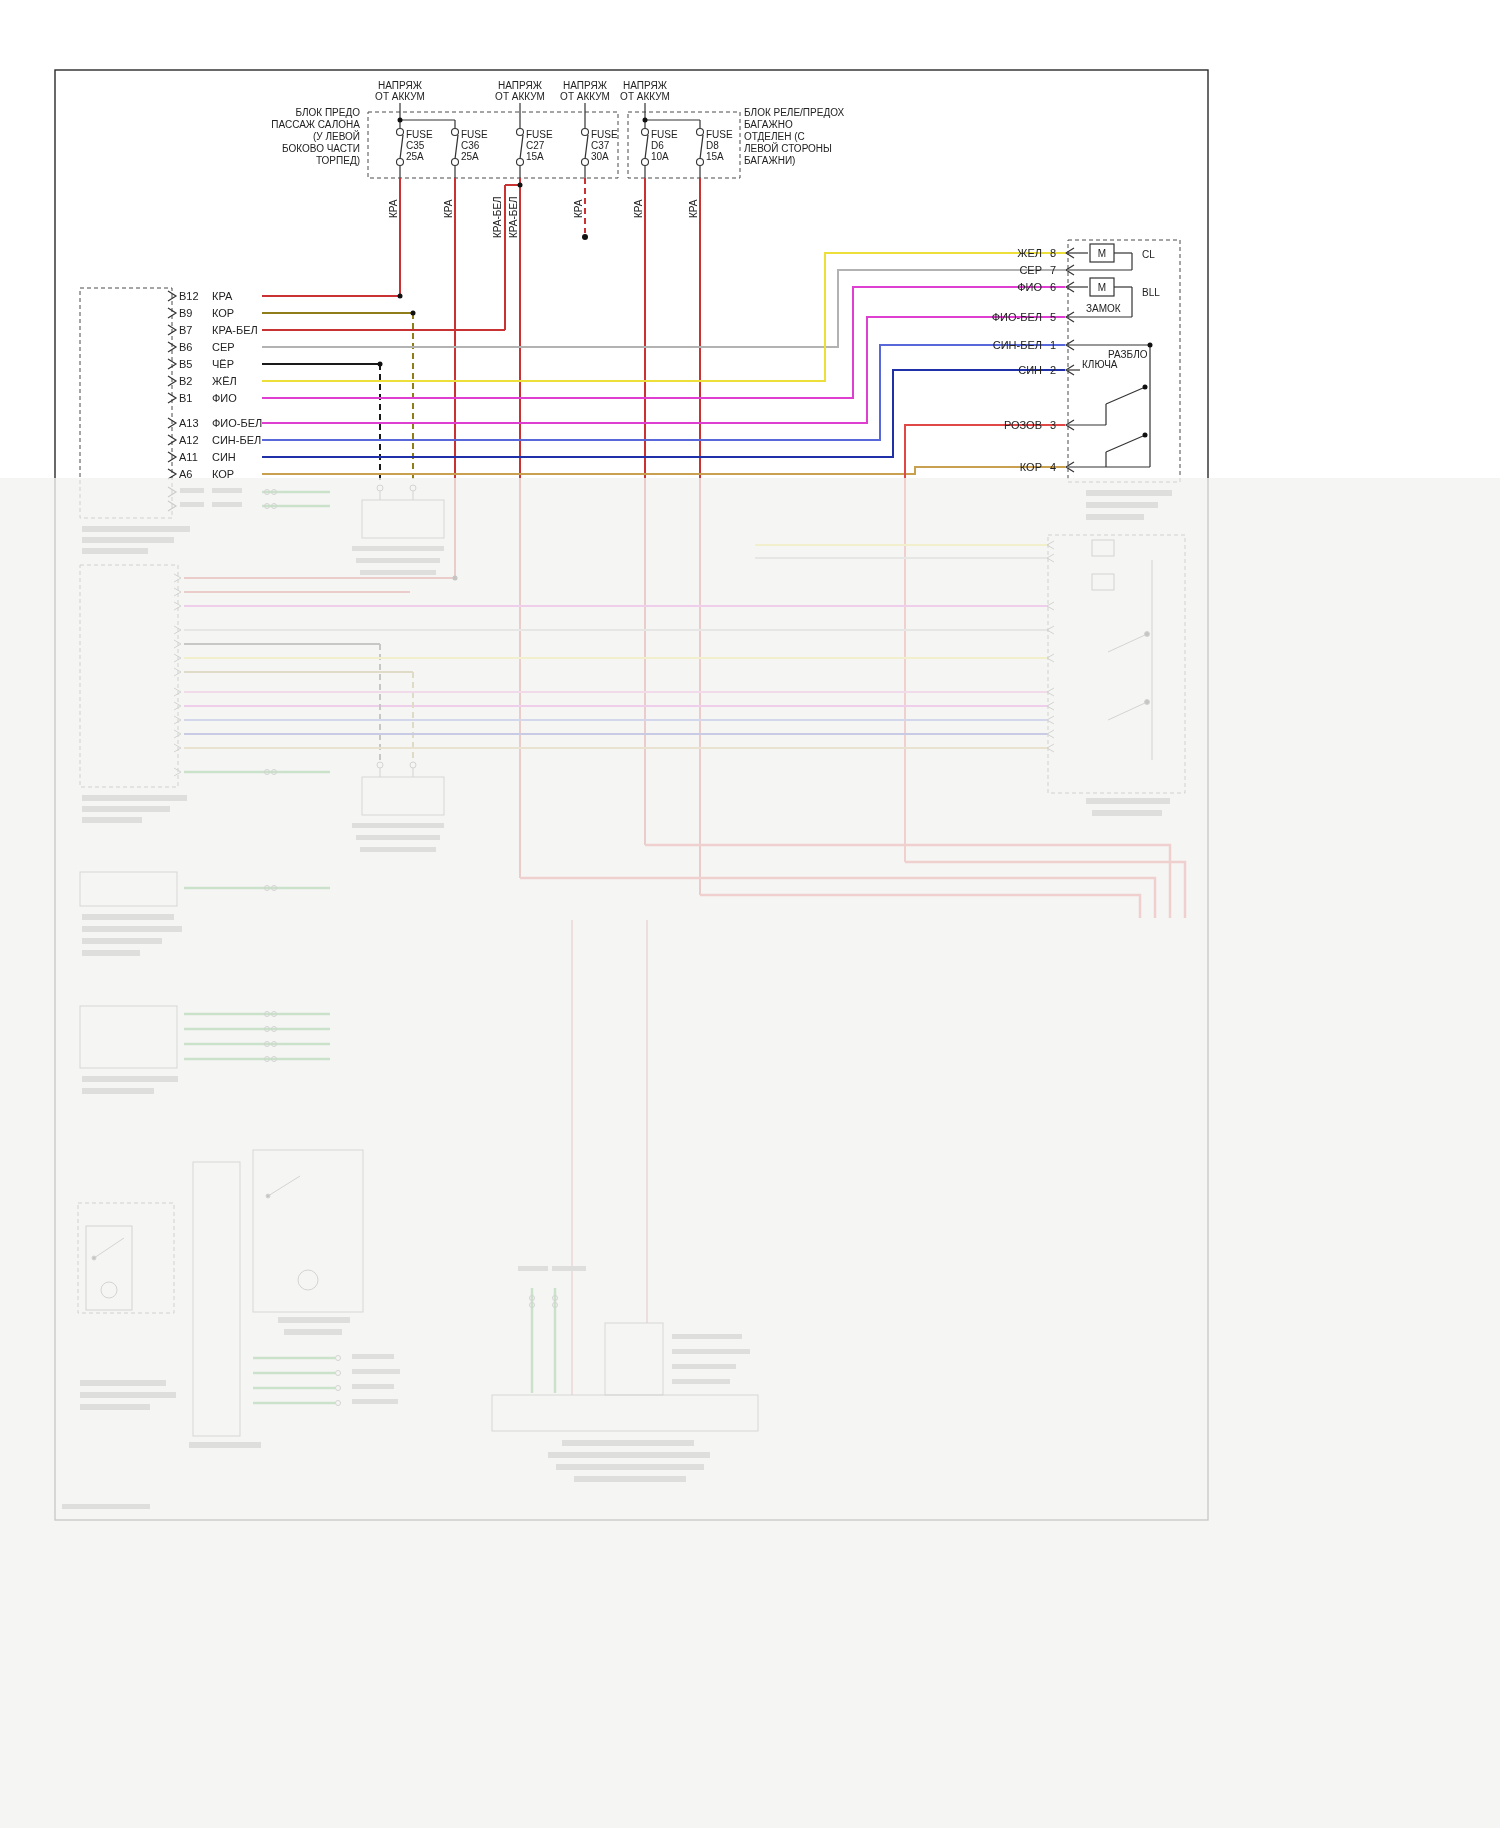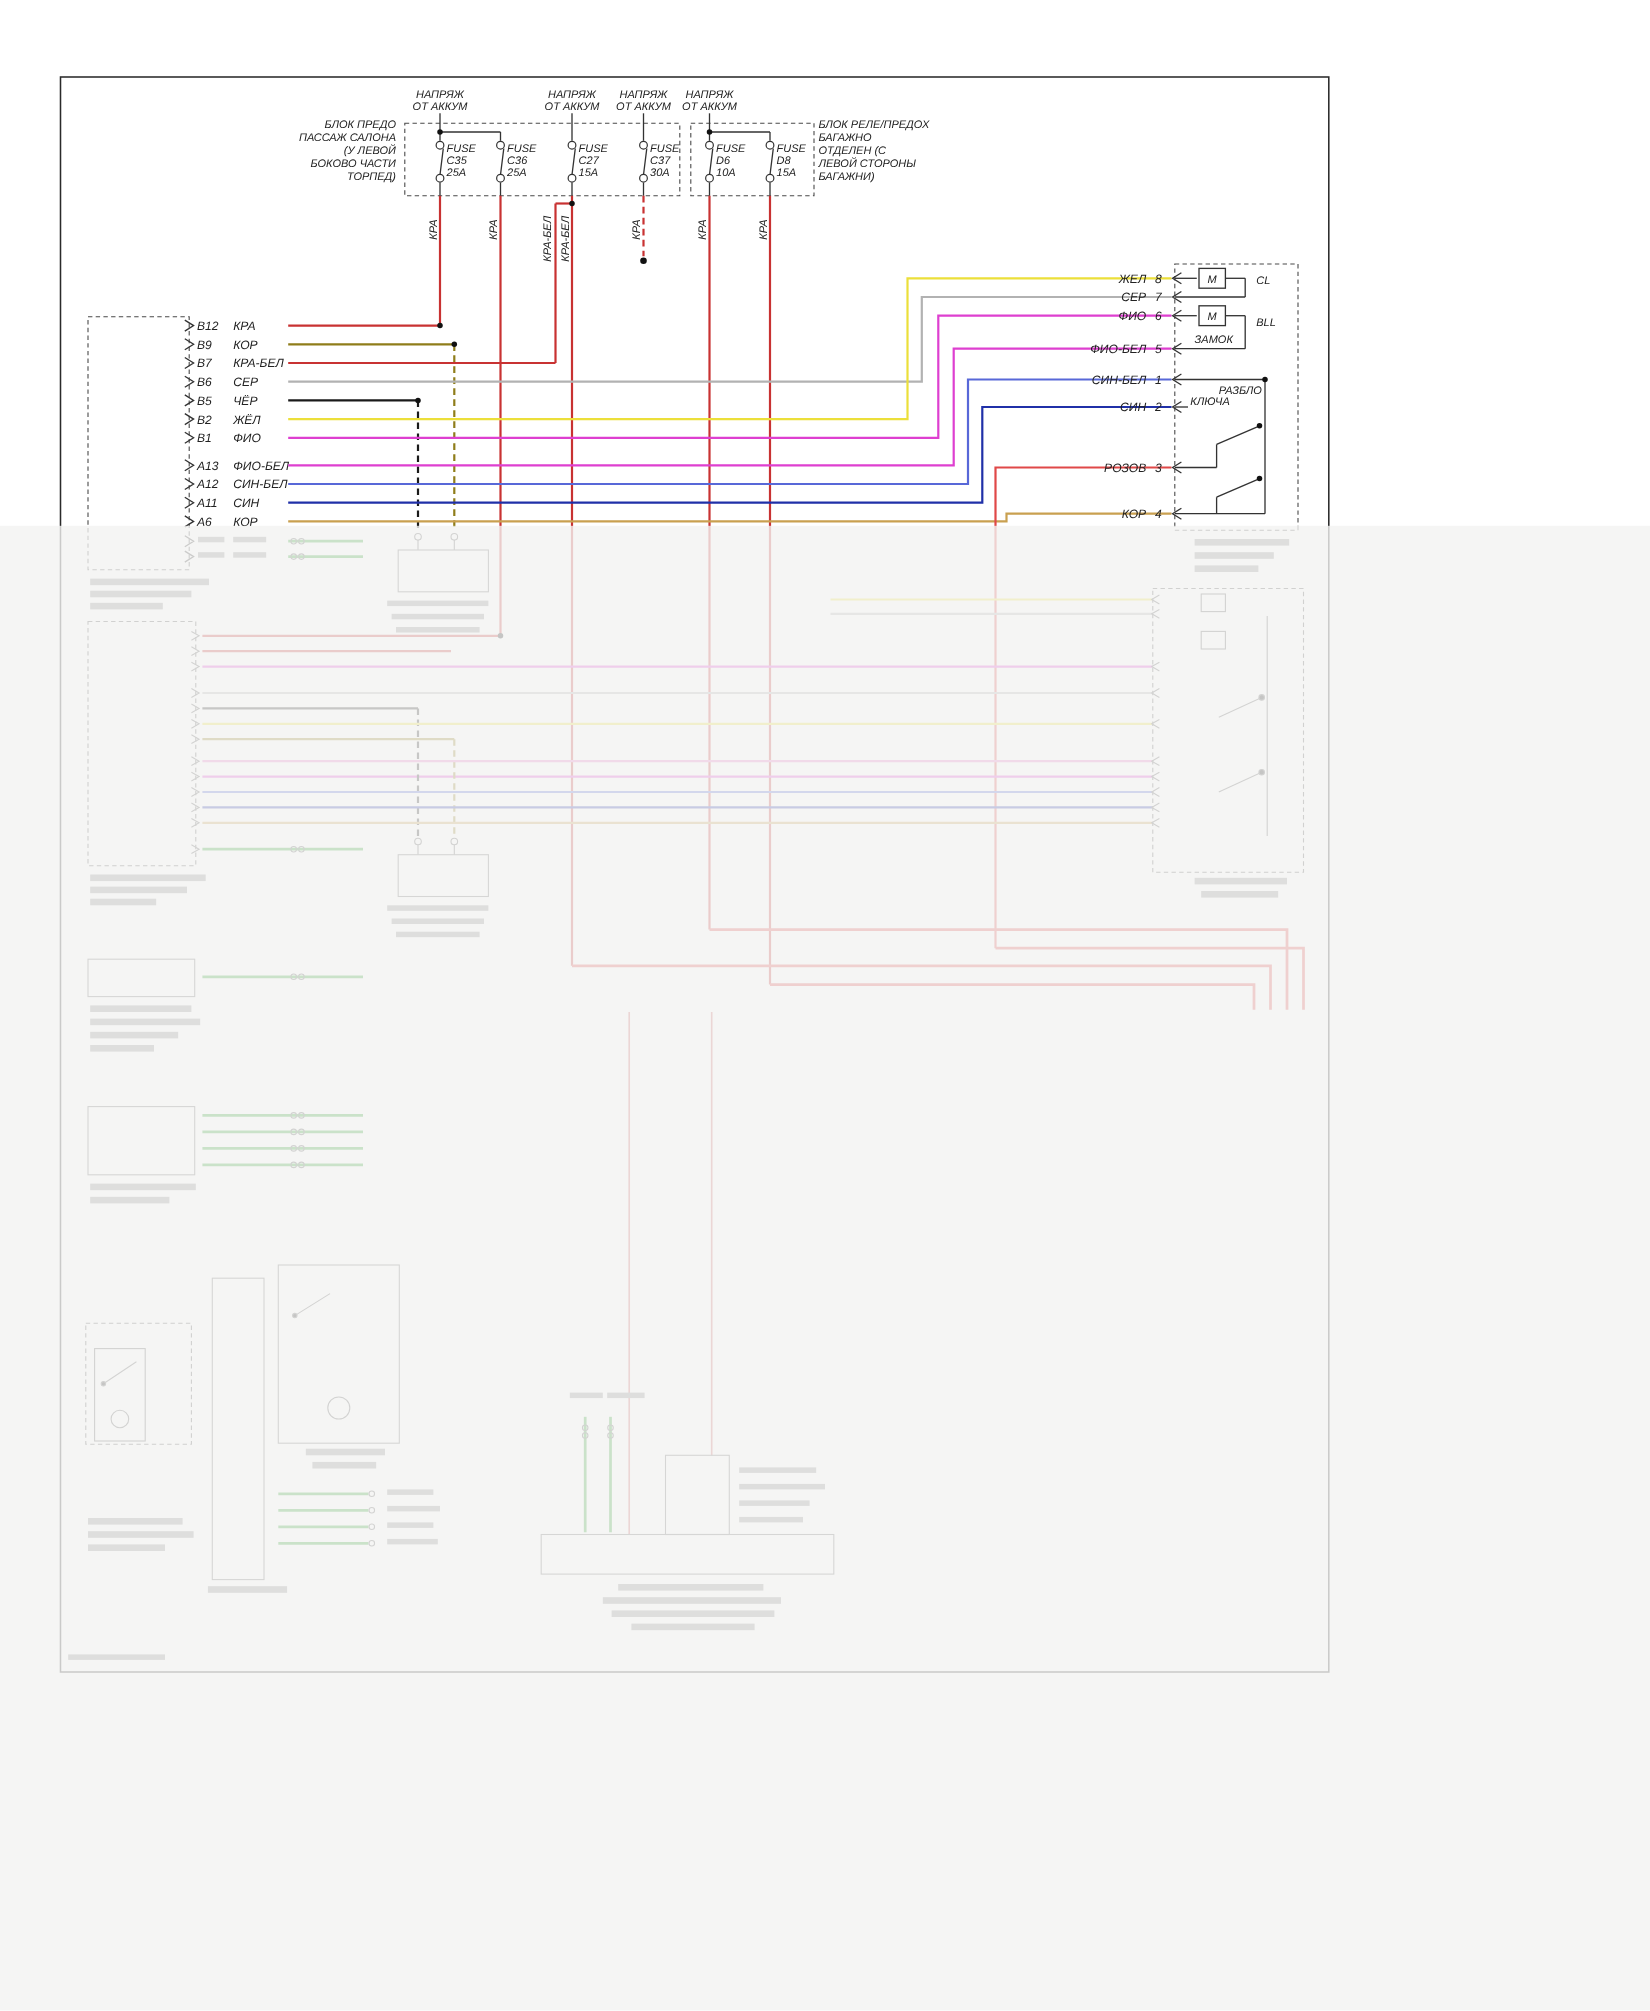--- a/index.html
+++ b/index.html
@@ -1,18 +1,18 @@
 <!DOCTYPE html>
 <html><head>
 <meta charset="utf-8">
 <style>
   * { margin:0; padding:0; box-sizing:border-box; }
   html,body { background:#ffffff; }
   body { font-family:"Liberation Sans", sans-serif; }
-  .stage { position:relative; width:1500px; height:1828px; background:#ffffff; overflow:hidden;font-style:italic; }
+  .stage { position:relative; width:1500px; height:1828px; background:#ffffff; overflow:hidden; }
   svg { position:absolute; left:0; top:0; }
   text { fill:#222222; font-size:11px; font-family:"Liberation Sans", sans-serif; }
   .t10 { font-size:10px; }
   .mid { text-anchor:middle; }
   .end { text-anchor:end; }
   .thin { stroke:#333333; stroke-width:1.2; fill:none; }
   .hair { stroke:#555555; stroke-width:1; fill:none; }
   .dashbox { fill:none; stroke:#4a4a4a; stroke-width:1; stroke-dasharray:4 3; }
   .solidbox { fill:none; stroke:#666666; stroke-width:1; }
   .smudge { fill:#8a8a8a; }

